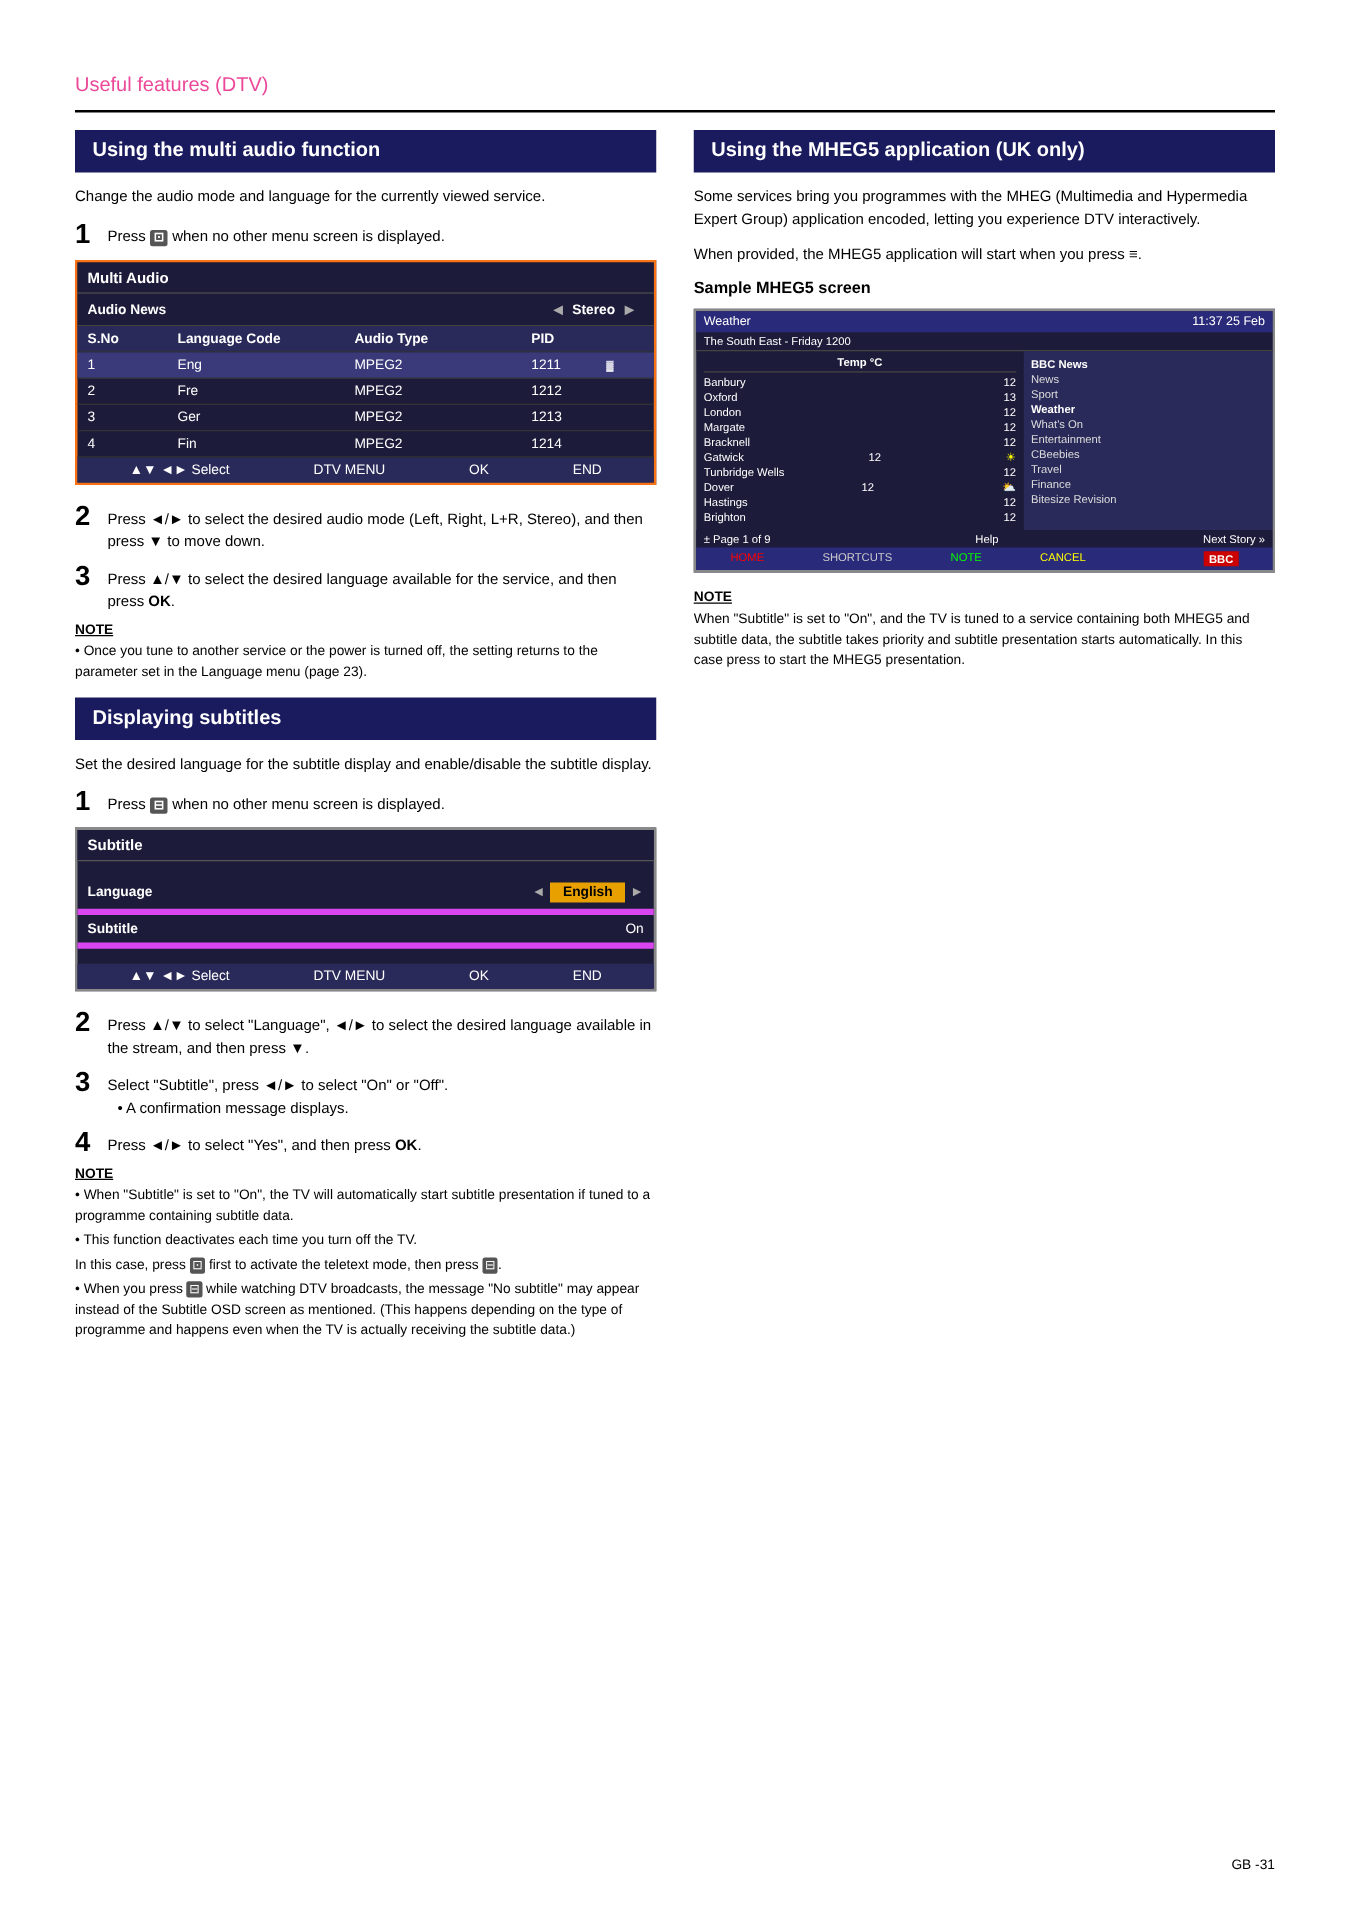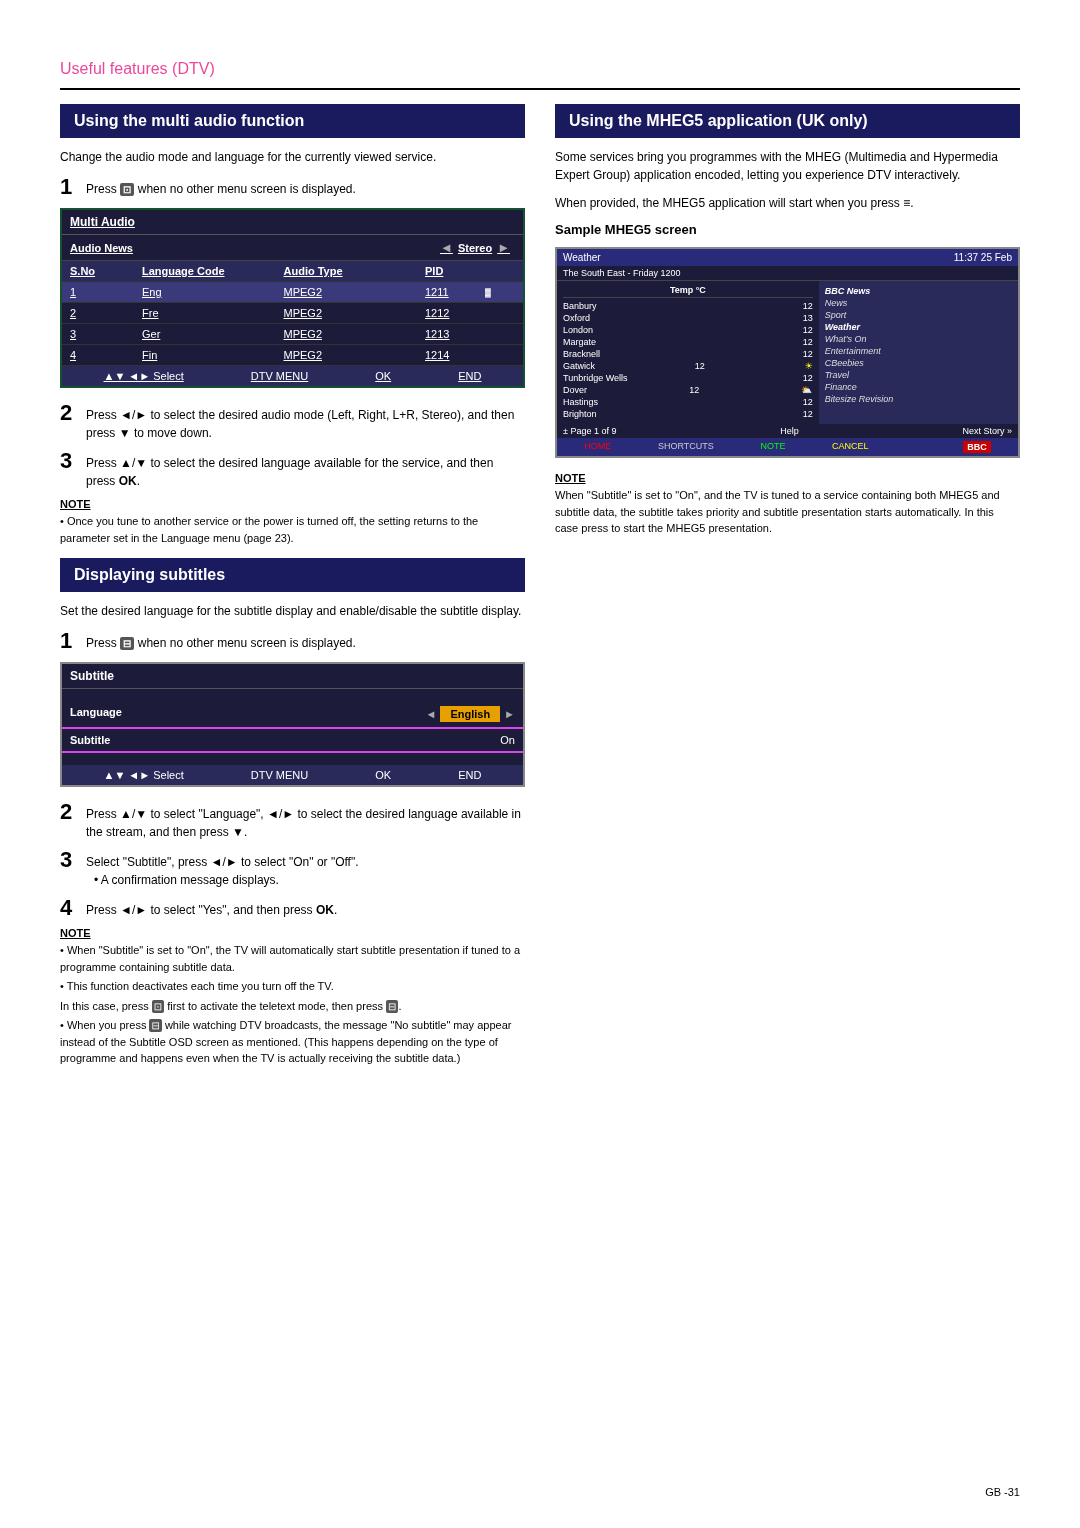--- a/index.html
+++ b/index.html
@@ -51,27 +51,26 @@
       min-width: 18px;
     }
     .step-text {
       font-size: 12px;
       line-height: 1.5;
       padding-top: 4px;
     }
 
     
     .osd-box {
-      border: 2px solid #14532d;
+      border: 2px solid #f97316;
       margin: 10px 0 14px 0;
       background: #1c1c3a;
       color: #fff;
       font-size: 11px;
       width: 100%;
-      text-decoration: underline;
     }
     .osd-title {
       background: #1c1c3a;
       color: #fff;
       font-weight: bold;
       font-size: 12px;
       padding: 5px 8px;
       border-bottom: 1px solid #555;
     }
     .osd-row {
@@ -123,23 +122,24 @@
     .sub-osd-title {
       background: #1c1c3a;
       color: #fff;
       font-weight: bold;
       font-size: 12px;
       padding: 5px 8px;
       border-bottom: 1px solid #555;
     }
     .sub-osd-row {
       display: flex;
+      align-items: center;
       justify-content: space-between;
       padding: 5px 8px;
-      border-bottom: 2px solid #d946ef;
+      border-bottom: 5px solid #d946ef;
     }
     .sub-osd-label { font-weight: bold; }
     .sub-osd-value {
       background: #e8a000;
       color: #000;
       font-weight: bold;
       padding: 2px 10px;
       font-size: 11px;
     }
     .sub-osd-on { color: #fff; }
@@ -190,21 +190,20 @@
       display: flex;
     }
     .mheg5-left {
       flex: 1.2;
       padding: 4px 6px;
     }
     .mheg5-right {
       flex: 0.9;
       background: #2a2a5a;
       padding: 4px 6px;
-      font-style: italic;
     }
     .mheg5-row {
       display: flex;
       justify-content: space-between;
       padding: 1px 0;
       font-size: 9px;
     }
     .mheg5-menu-item {
       padding: 1px 0;
       font-size: 9px;

